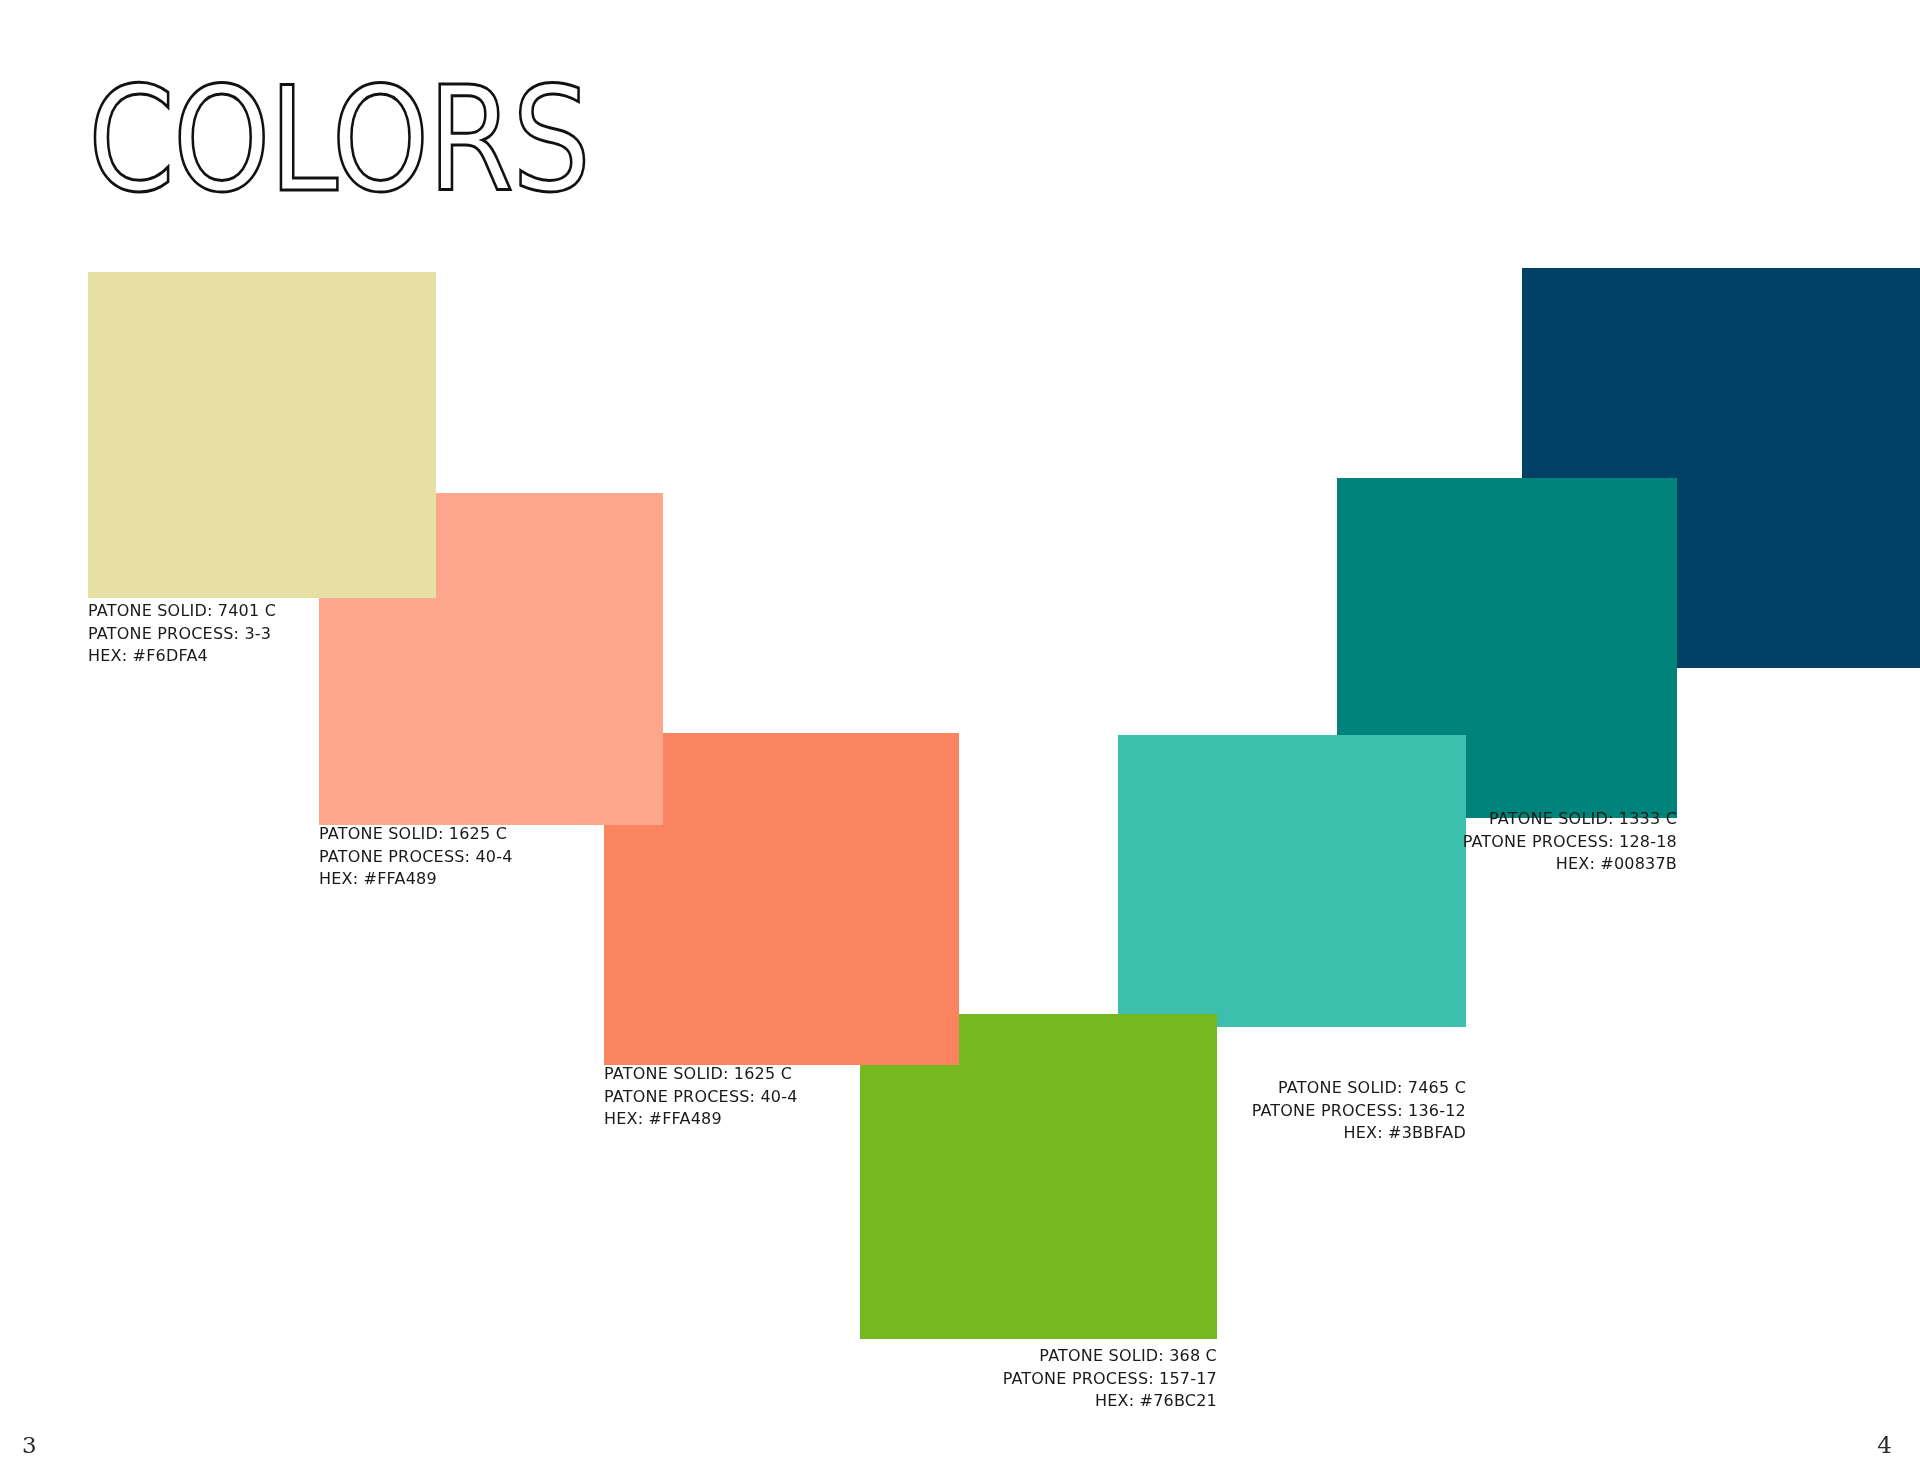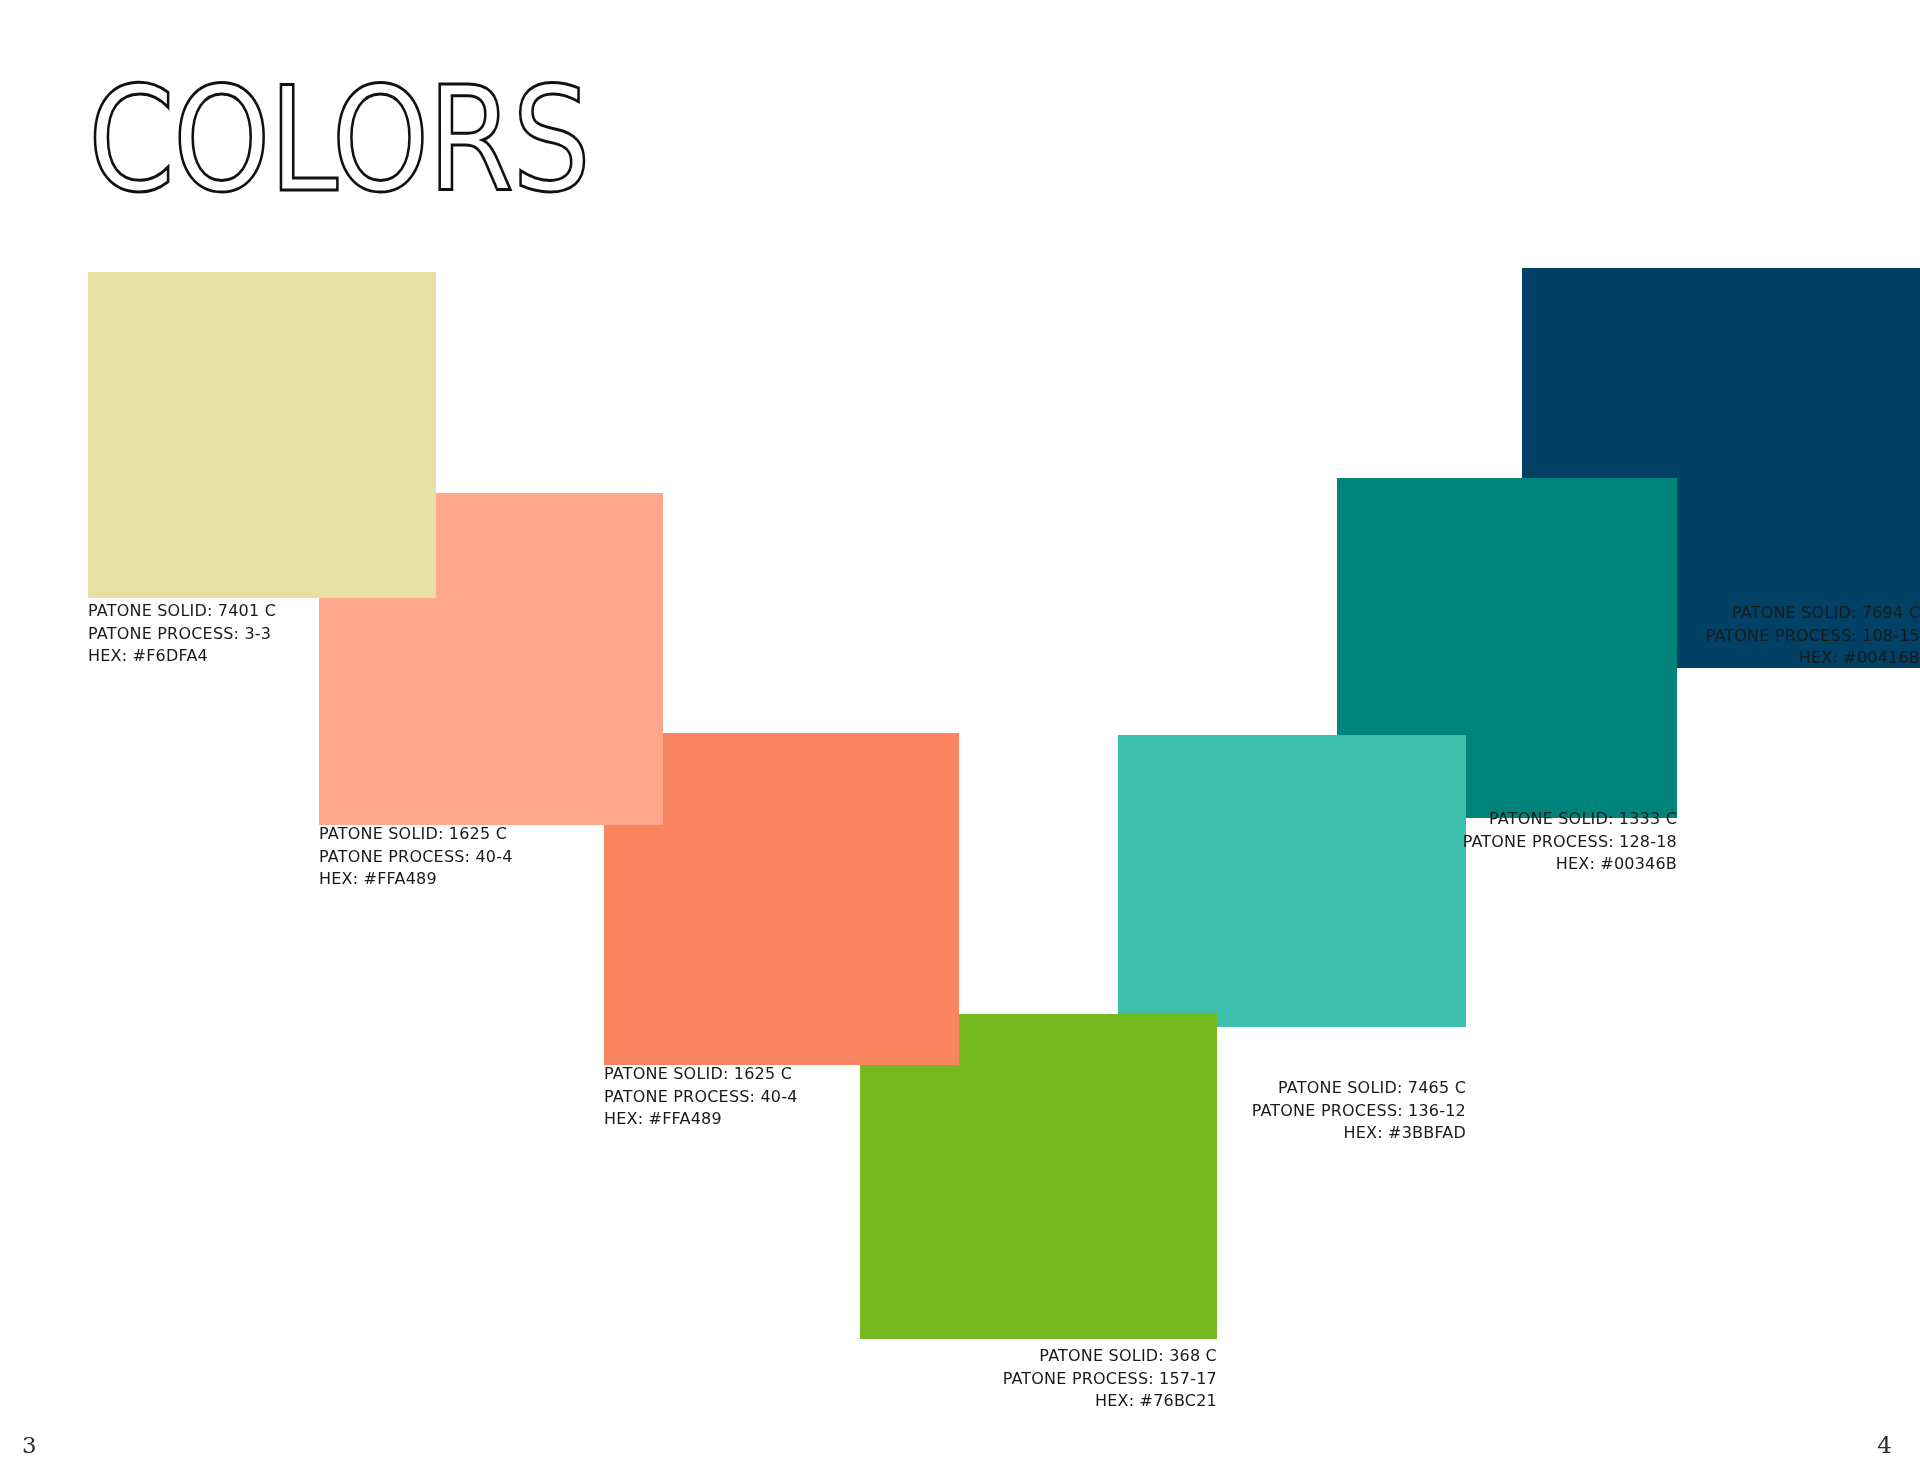--- a/index.html
+++ b/index.html
@@ -115,25 +115,20 @@
 
   <div class="label right" style="left:1106px; width:360px; top:1057px;margin-top:20px;">
     <div>PATONE SOLID: 7465 C</div>
     <div>PATONE PROCESS: 136-12</div>
     <div>HEX: #3BBFAD</div>
   </div>
 
   <div class="label right" style="left:1317px; width:360px; top:808px;">
     <div>PATONE SOLID: 1333 C</div>
     <div>PATONE PROCESS: 128-18</div>
-    <div>HEX: #00346B</div>
+    <div>HEX: #00837B</div>
   </div>
 
-  <div class="label right" style="left:1560px; width:360px; top:602px;">
-    <div>PATONE SOLID: 7694 C</div>
-    <div>PATONE PROCESS: 108-15</div>
-    <div>HEX: #00416B</div>
-  </div>
 
   <div class="page-num left-num">3</div>
   <div class="page-num right-num">4</div>
 
 </div>
 
 </body></html>

